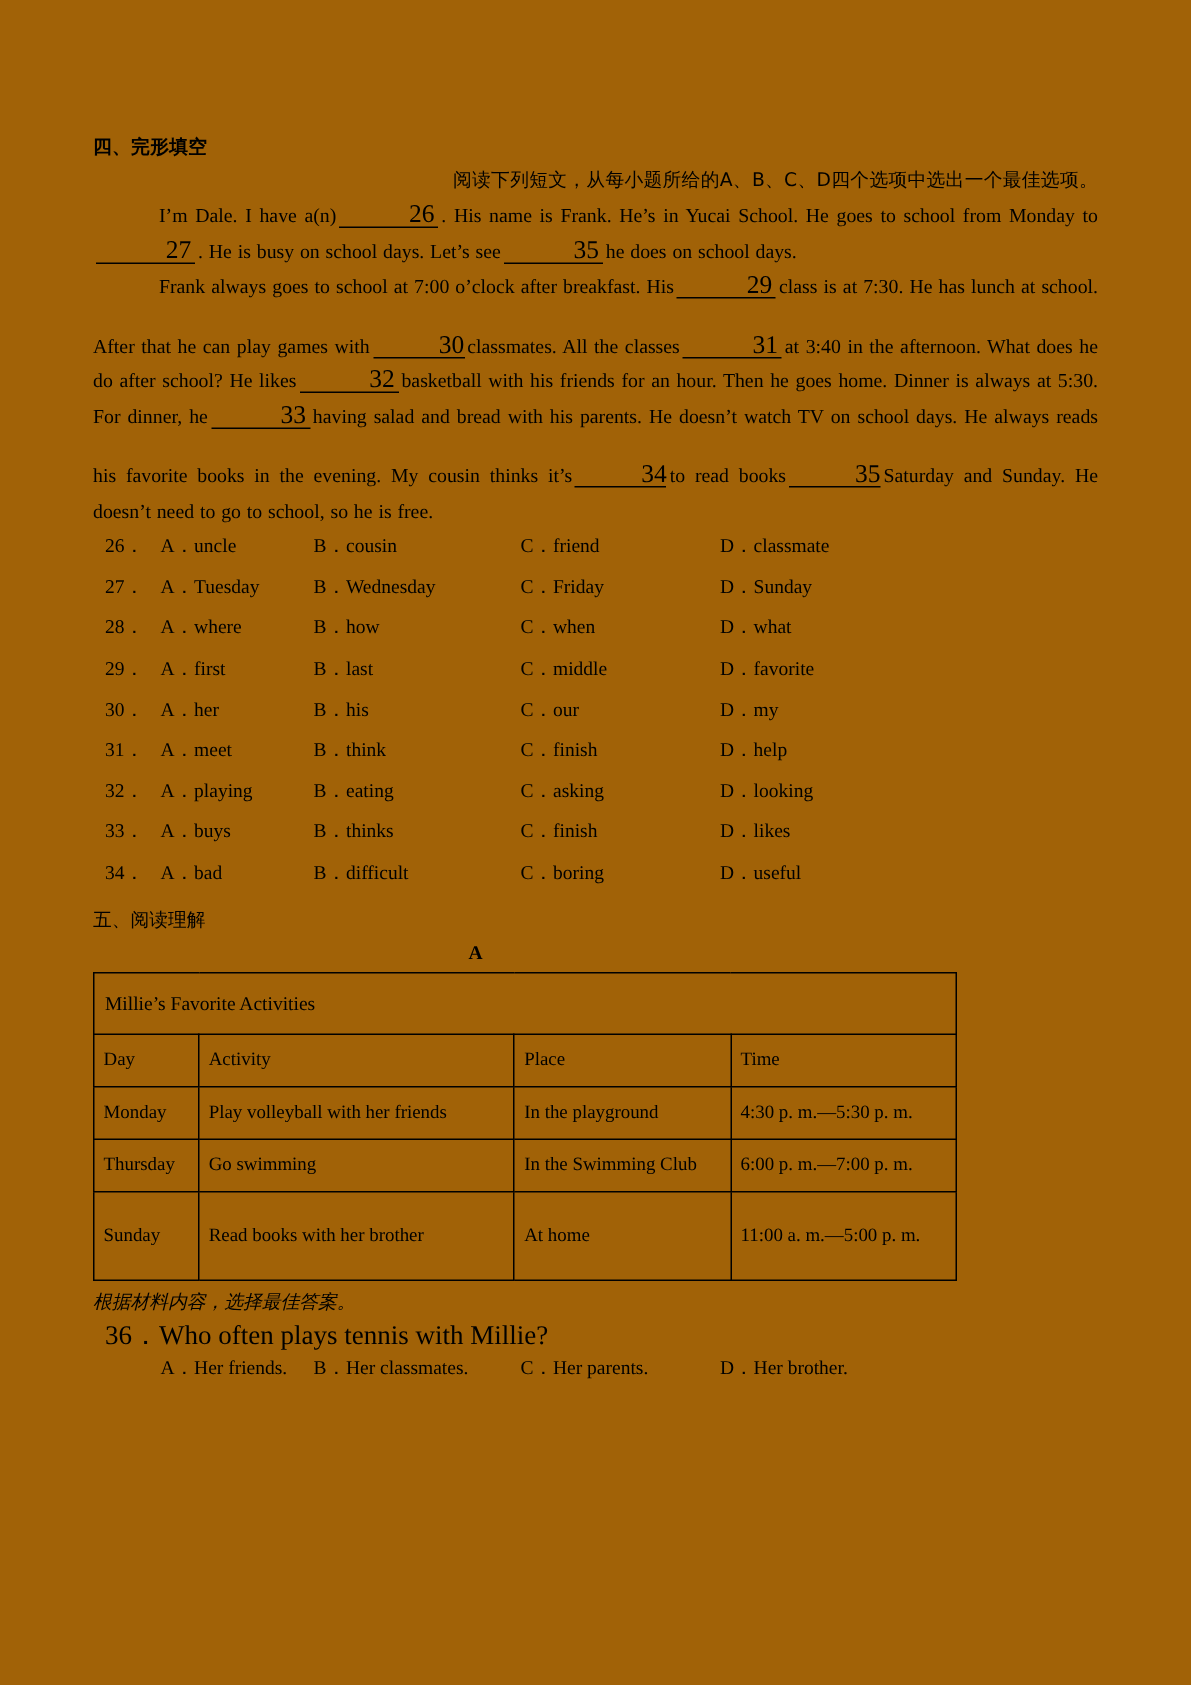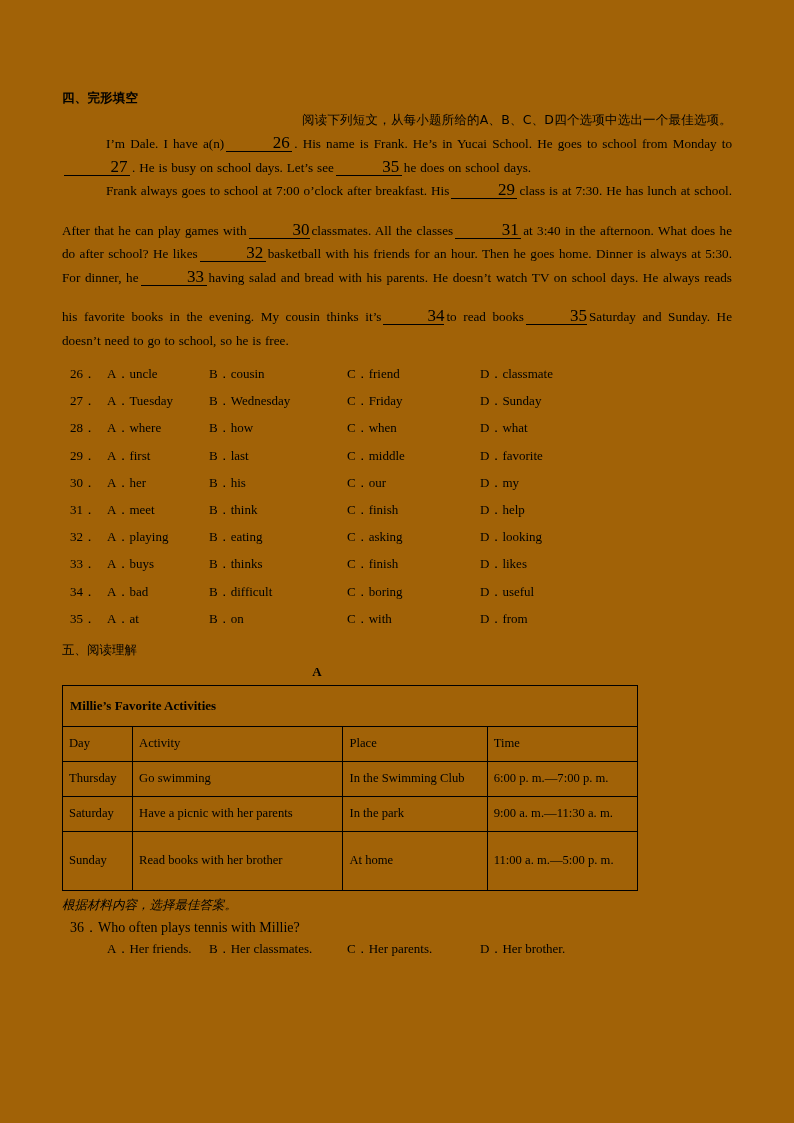--- a/index.html
+++ b/index.html
@@ -62,21 +62,21 @@
     line-height: 16px;
     margin: 0 2px;
     vertical-align: baseline;
     font-size: 17px;
   }
   .blank.short { min-width: 48px; margin-top: 19px; }
   .blank.tiny  { min-width: 38px; }
 
   
   .options {
-    margin-top: 13px;
+    margin-top: 3px;
   }
   .opt-row {
     position: relative;
     height: 27.2px;
     font-size: 13px;
     white-space: nowrap;
   }
   .opt-num {
     position: absolute;
     left: 8px;
@@ -110,42 +110,42 @@
     table-layout: fixed;
     font-size: 12.6px;
   }
   table.activities td {
     border: 1px solid #000000;
     padding: 5px 6px;
     vertical-align: middle;
     line-height: 17px;
   }
   table.activities td.title-cell {
-    font-weight: bold;
+    font-weight: normal;
     font-size: 13px;
     height: 30px;
     padding-left: 7px;
   }
   .col-day   { width: 70px; }
   .col-act   { width: 210px; }
   .col-place { width: 144px; }
   .col-time  { width: 150px; }
   .row-std td { height: 24px; }
   .row-tall td { height: 48px; }
 
   
   .q-intro {
     font-family: "DejaVu Sans", "Liberation Sans", sans-serif;
     font-size: 12.5px;
     line-height: 21px;
     margin: 3px 0 1px 0;
     font-style: italic;
   }
   .q-stem {
-    font-size: 14px;
+    font-size: 18px;
     line-height: 23px;
     margin: 0 0 1px 0;
     padding-left: 8px;
   }
   .q-opts {
     position: relative;
     height: 24px;
     font-size: 13px;
     white-space: nowrap;
   }
@@ -226,27 +226,20 @@
           <span class="opt-b">B．thinks</span>
           <span class="opt-c">C．finish</span>
           <span class="opt-d">D．likes</span>
         </div>
         <div class="opt-row">
           <span class="opt-num">34．</span>
           <span class="opt-a">A．bad</span>
           <span class="opt-b">B．difficult</span>
           <span class="opt-c">C．boring</span>
           <span class="opt-d">D．useful</span>
-        </div>
-        <div class="opt-row">
-          <span class="opt-num">35．</span>
-          <span class="opt-a">A．at</span>
-          <span class="opt-b">B．on</span>
-          <span class="opt-c">C．with</span>
-          <span class="opt-d">D．from</span>
         </div>
       </div>
 
     <div class="sec-head2">五、阅读理解</div>
 
     <div class="centered-letter">A</div>
 
     <table class="activities">
       <colgroup>
         <col class="col-day">
@@ -258,30 +251,30 @@
         <tr>
           <td class="title-cell" colspan="4">Millie’s Favorite Activities</td>
         </tr>
       <tr class="row-std">
             <td>Day</td>
             <td>Activity</td>
             <td>Place</td>
             <td>Time</td>
           </tr>
           <tr class="row-std">
+            <td>Monday</td>
+            <td>Play volleyball  with her friends</td>
+            <td>In the playground</td>
+            <td>4:30 p. m.—5:30 p. m.</td>
+          </tr>
+          <tr class="row-std">
             <td>Thursday</td>
             <td>Go swimming</td>
             <td>In the Swimming Club</td>
             <td>6:00 p. m.—7:00 p. m.</td>
-          </tr>
-          <tr class="row-std">
-            <td>Saturday</td>
-            <td>Have a picnic with her parents</td>
-            <td>In the park</td>
-            <td>9:00 a. m.—11:30 a. m.</td>
           </tr>
           <tr class="row-tall">
             <td>Sunday</td>
             <td>Read books with her brother</td>
             <td>At home</td>
             <td>11:00 a. m.—5:00 p. m.</td>
           </tr>
         </tbody>
     </table>
 

